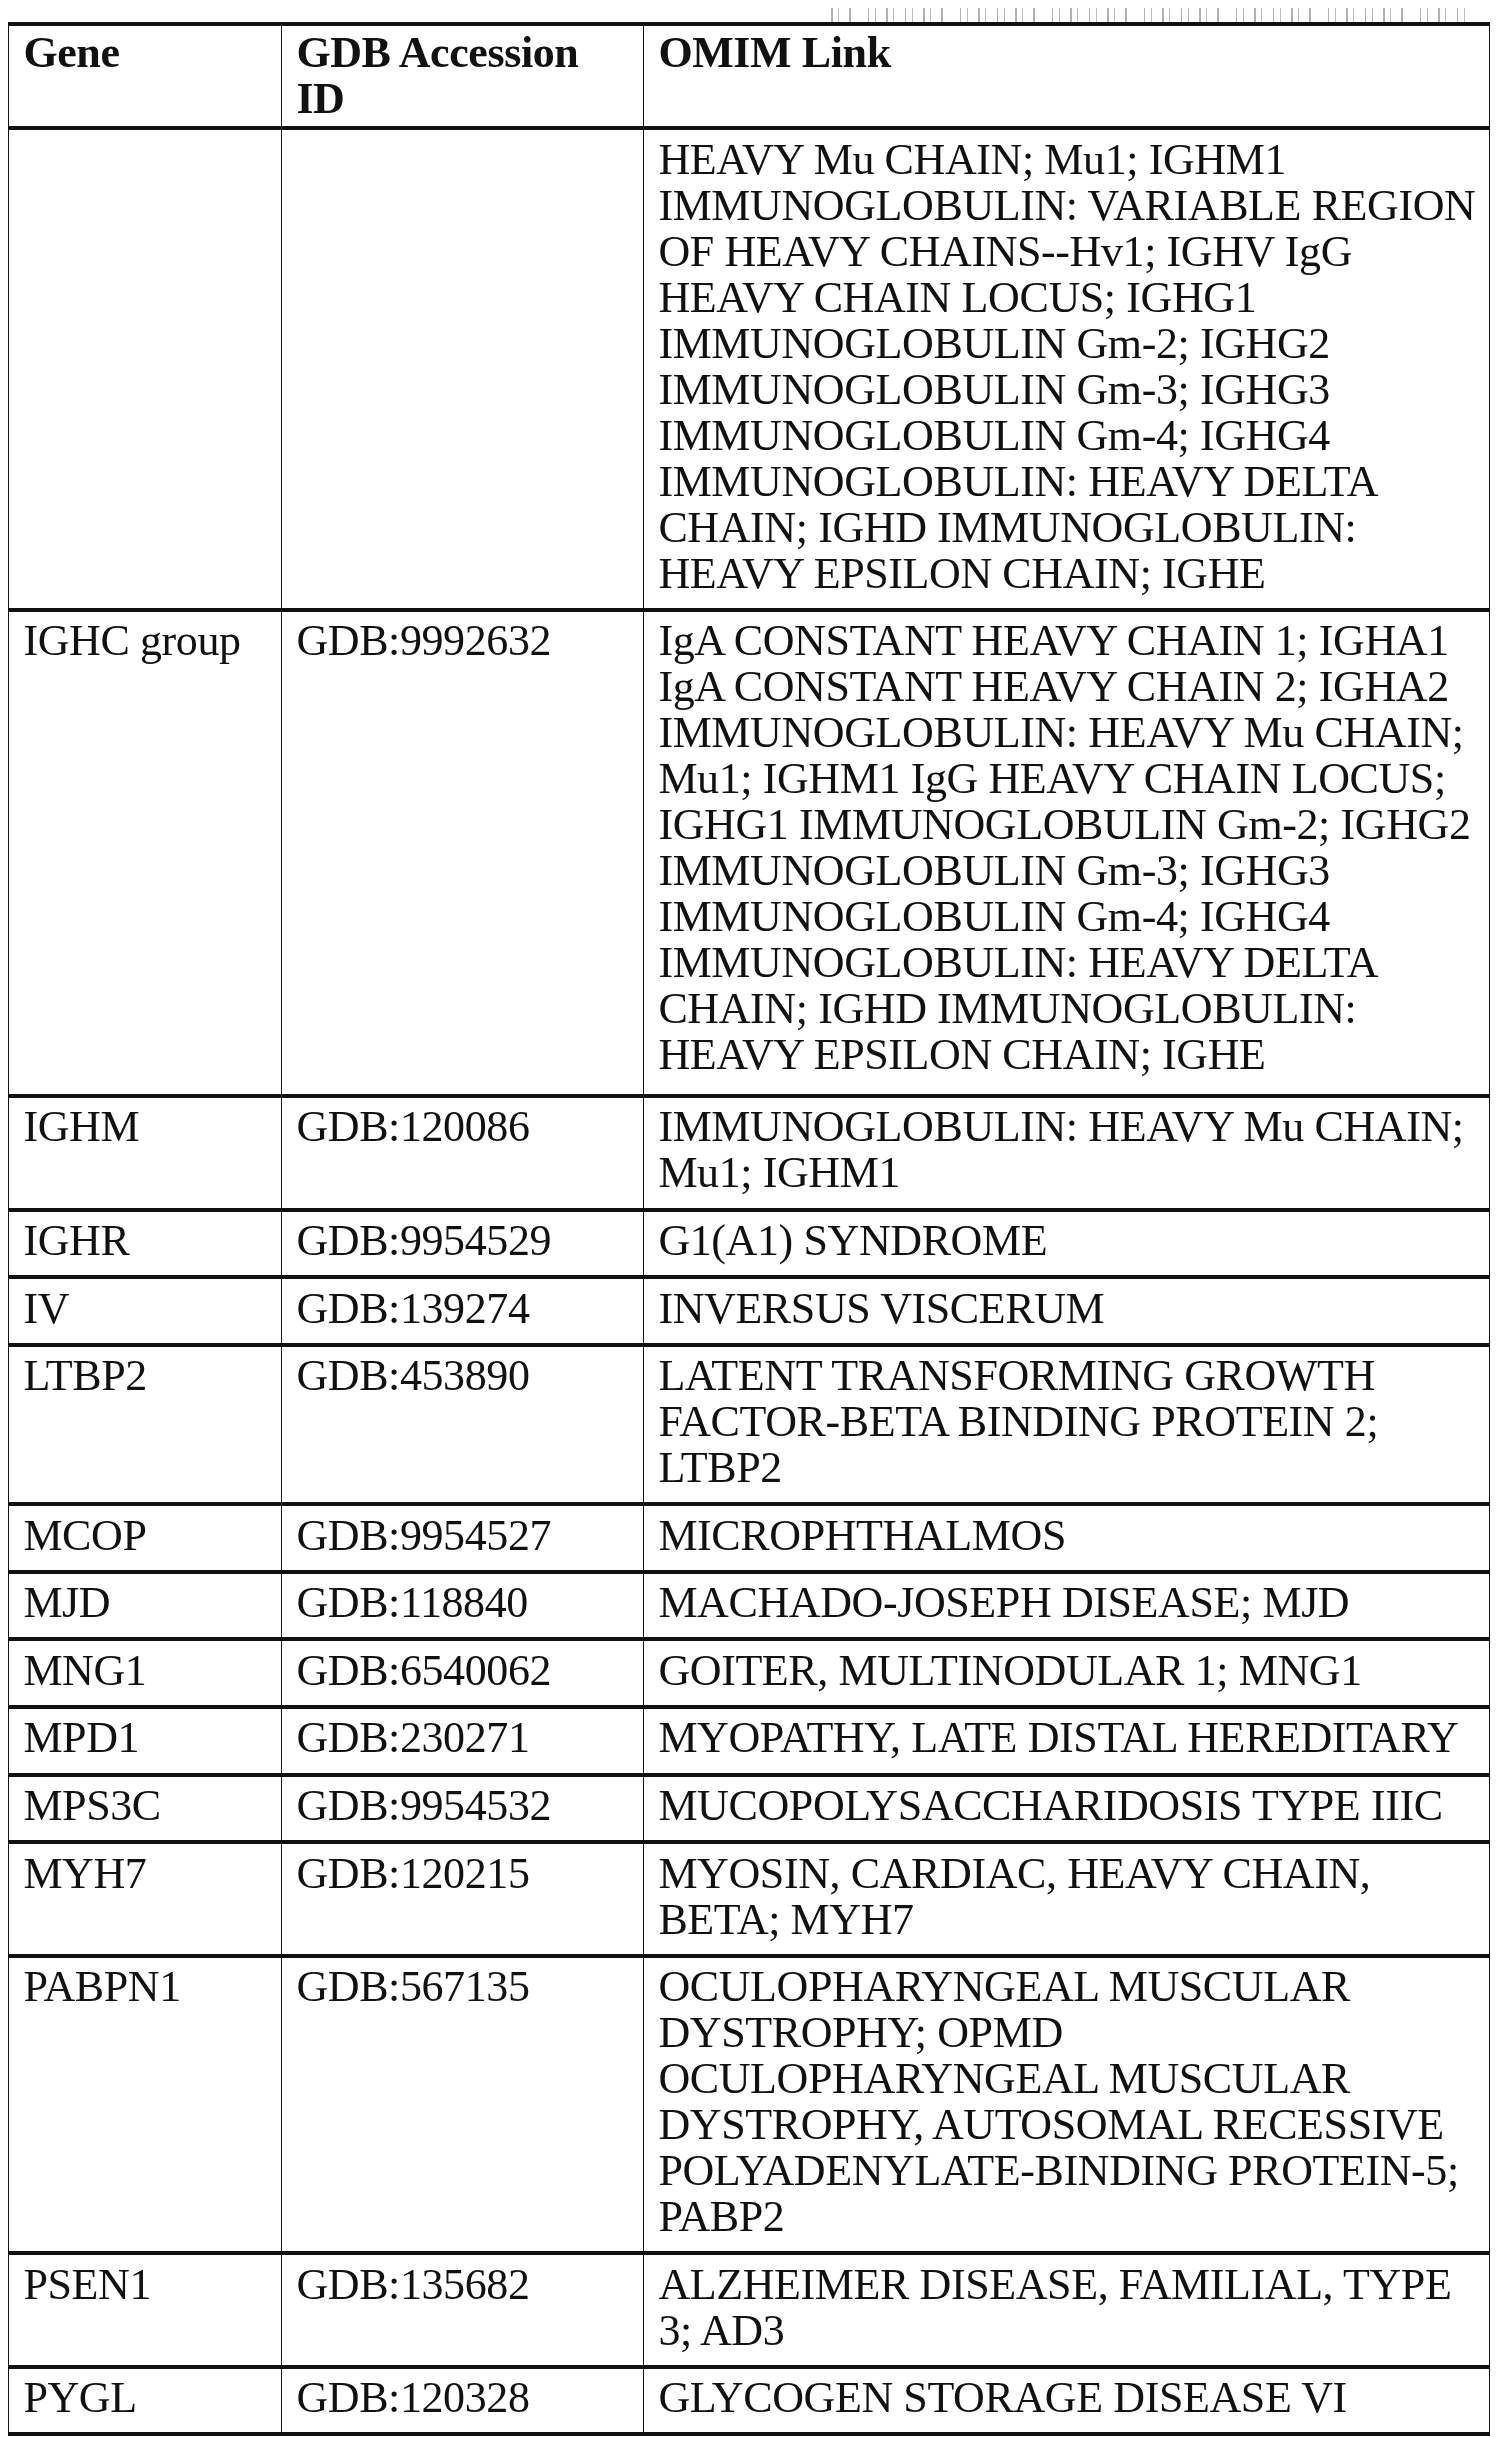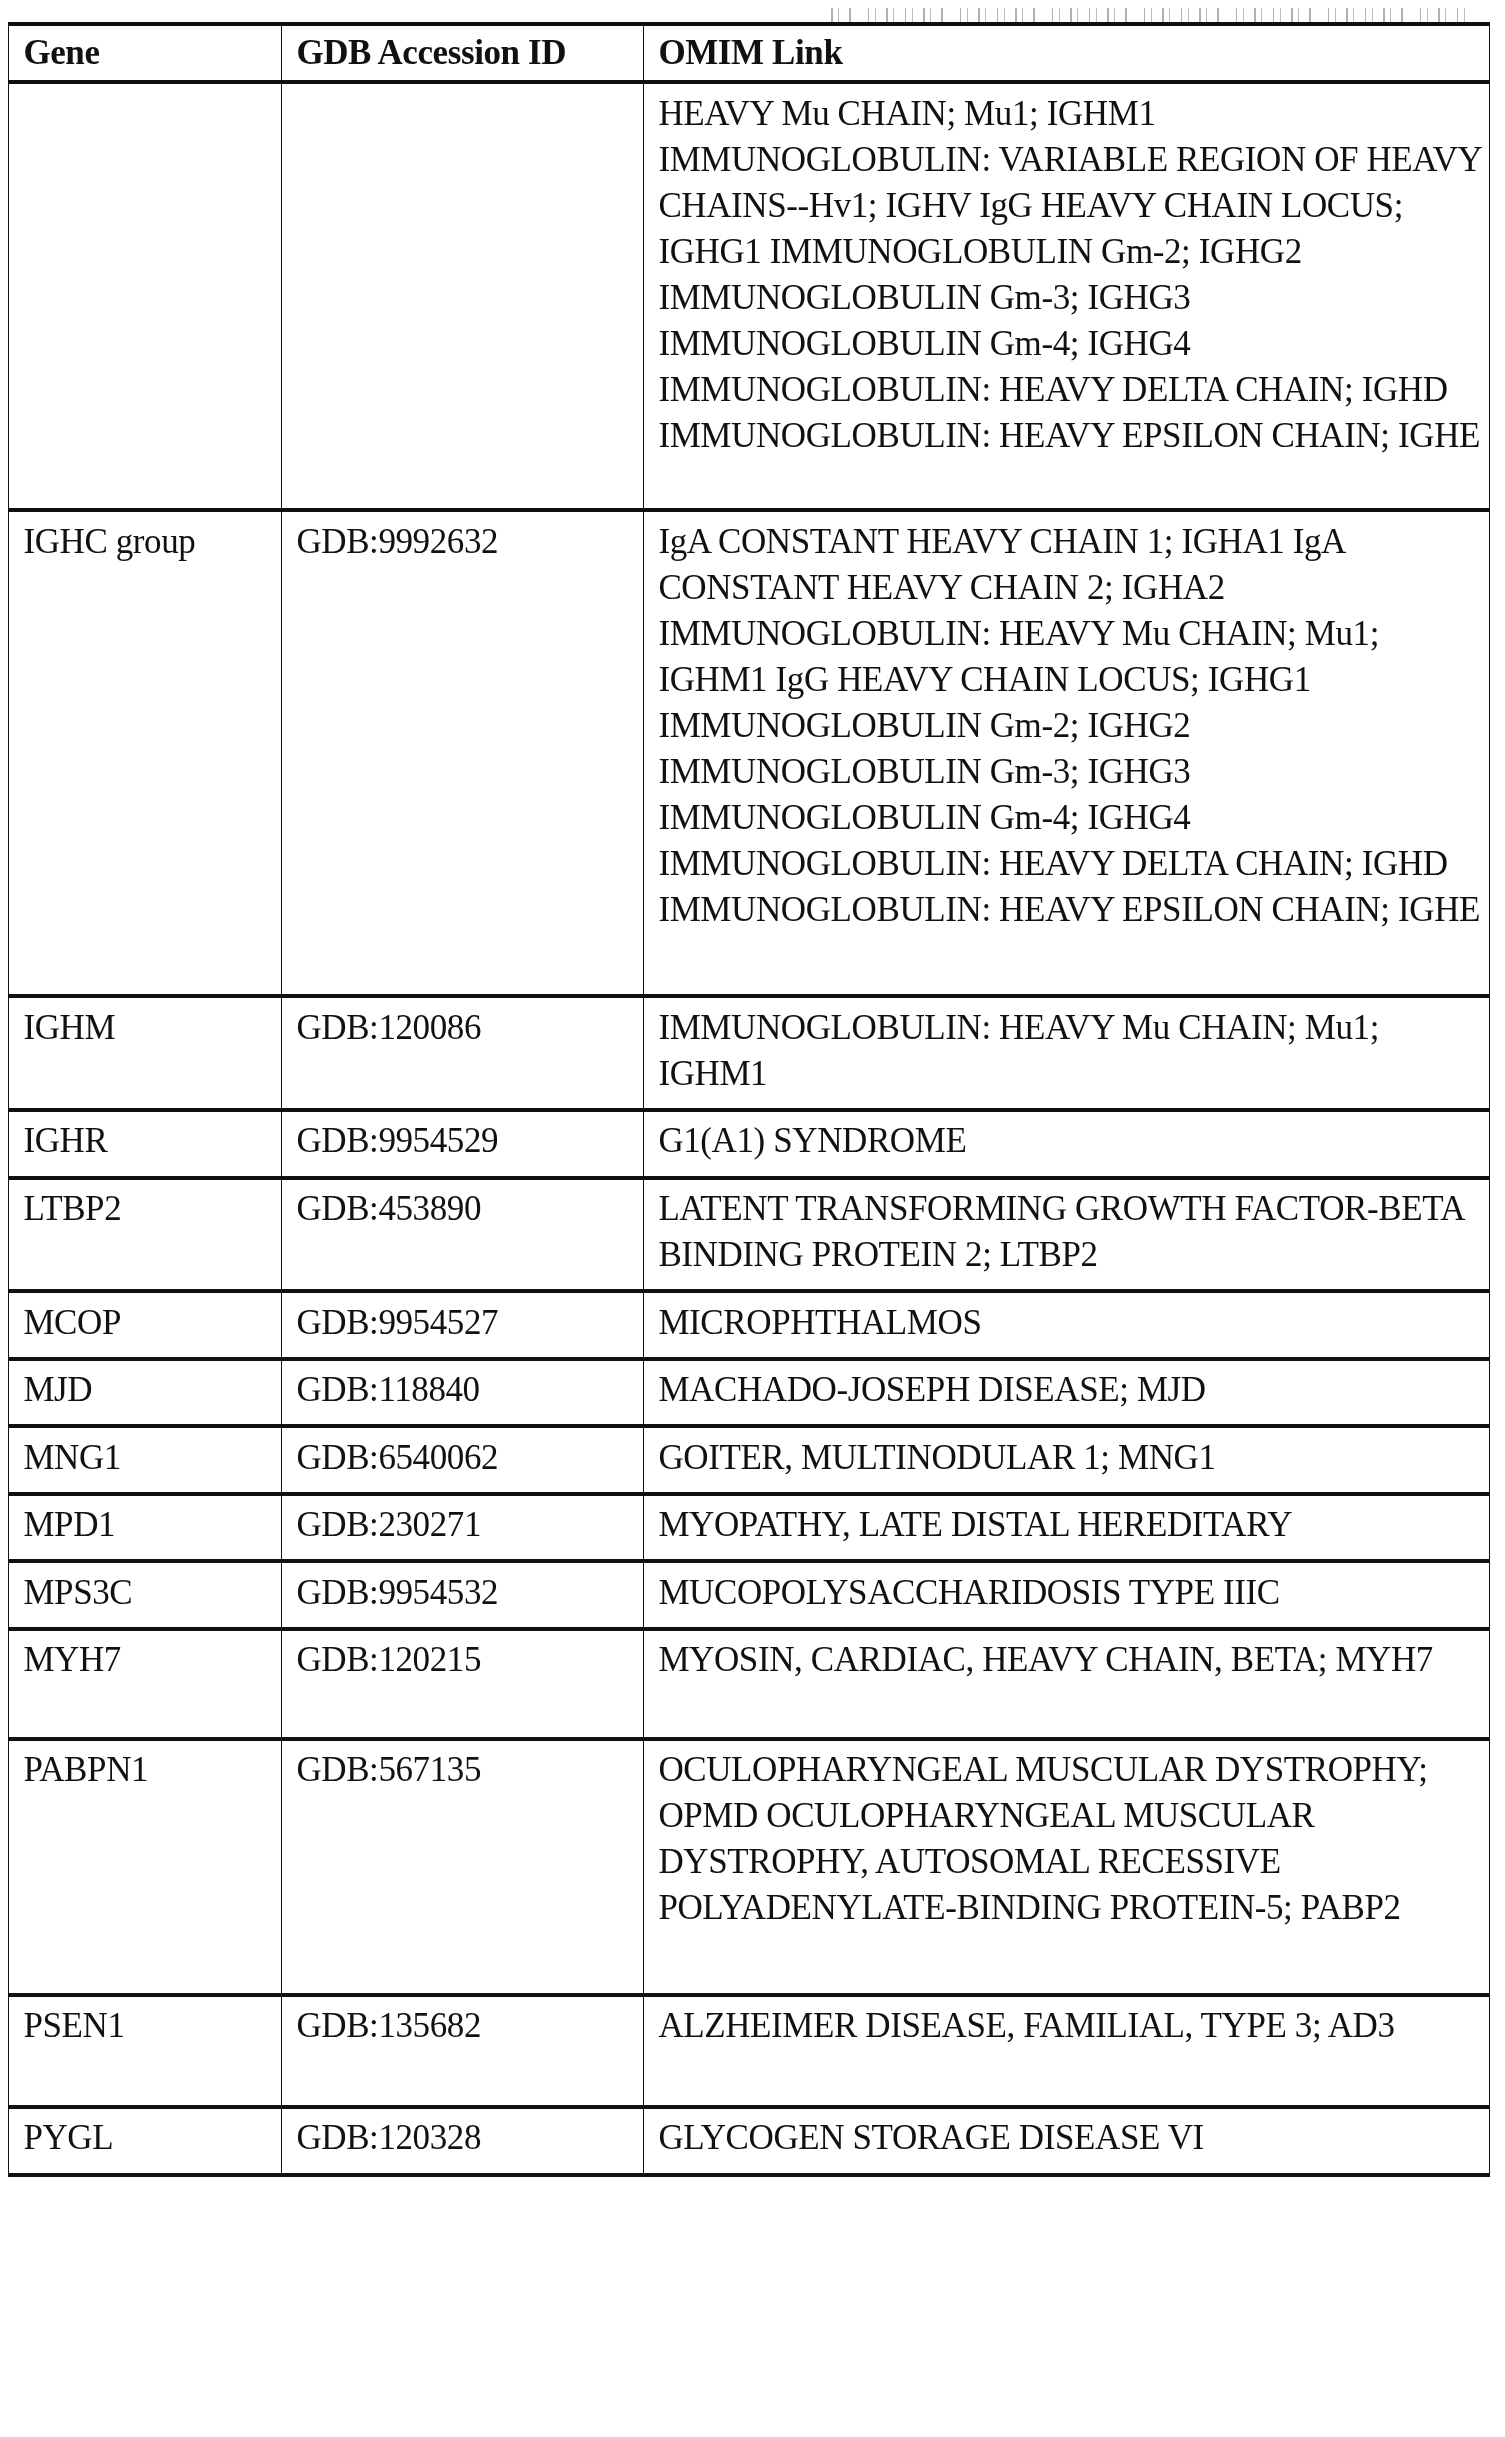--- a/index.html
+++ b/index.html
@@ -36,21 +36,21 @@
   .gene-table col.c2 { width: 362px; }
   .gene-table col.c3 { width: 846px; }
   .gene-table th, .gene-table td {
     border-left: 1.6px solid #111;
     border-right: 1.6px solid #111;
     border-top: 4px solid #111;
     border-bottom: 4px solid #111;
     vertical-align: top;
     text-align: left;
     padding: 6.4px 11.2px 11.2px 14.4px;
-    font-size: 35px;
+    font-size: 44px;
     line-height: 46px;
     letter-spacing: -0.4px;
   }
   .gene-table th {
     font-weight: bold;
     height: 32px;
     padding-top: 3.2px;
     padding-bottom: 4.8px;
   }
   .gene-table td.omim {
@@ -88,20 +88,25 @@
     </tr>
     <tr style="height:96px">
       <td>IGHM</td>
       <td>GDB:120086</td>
       <td class="omim">IMMUNOGLOBULIN: HEAVY Mu CHAIN; Mu1; IGHM1</td>
     </tr>
     <tr style="height:64px">
       <td>IGHR</td>
       <td>GDB:9954529</td>
       <td class="omim">G1(A1) SYNDROME</td>
+    </tr>
+    <tr style="height:64px">
+      <td>IV</td>
+      <td>GDB:139274</td>
+      <td class="omim">INVERSUS VISCERUM</td>
     </tr>
     <tr style="height:100px">
       <td>LTBP2</td>
       <td>GDB:453890</td>
       <td class="omim">LATENT TRANSFORMING GROWTH FACTOR-BETA BINDING PROTEIN 2; LTBP2</td>
     </tr>
     <tr style="height:64px">
       <td>MCOP</td>
       <td>GDB:9954527</td>
       <td class="omim">MICROPHTHALMOS</td>

